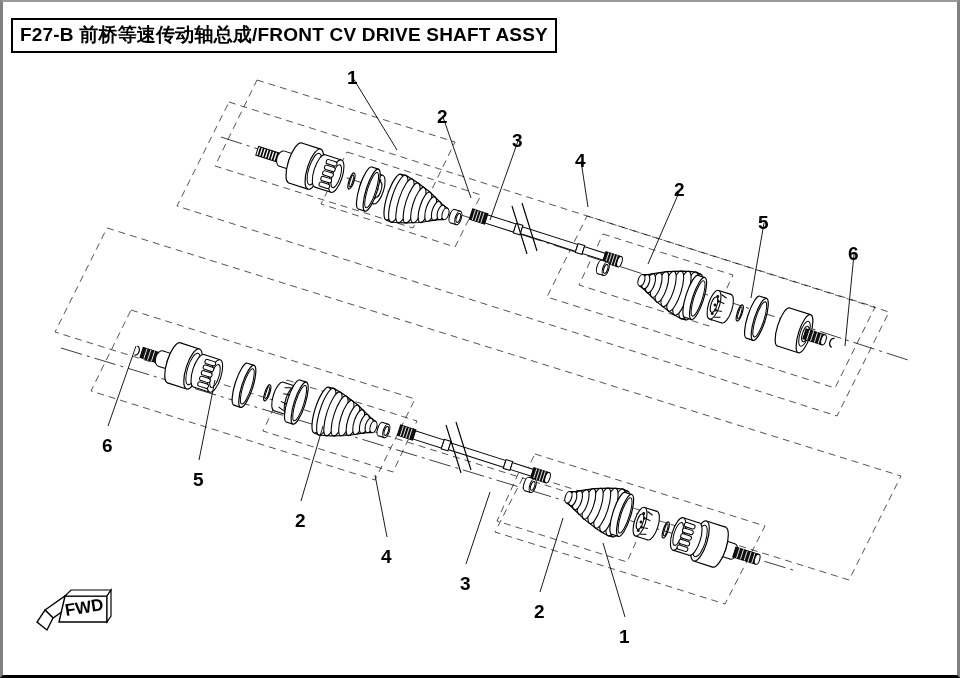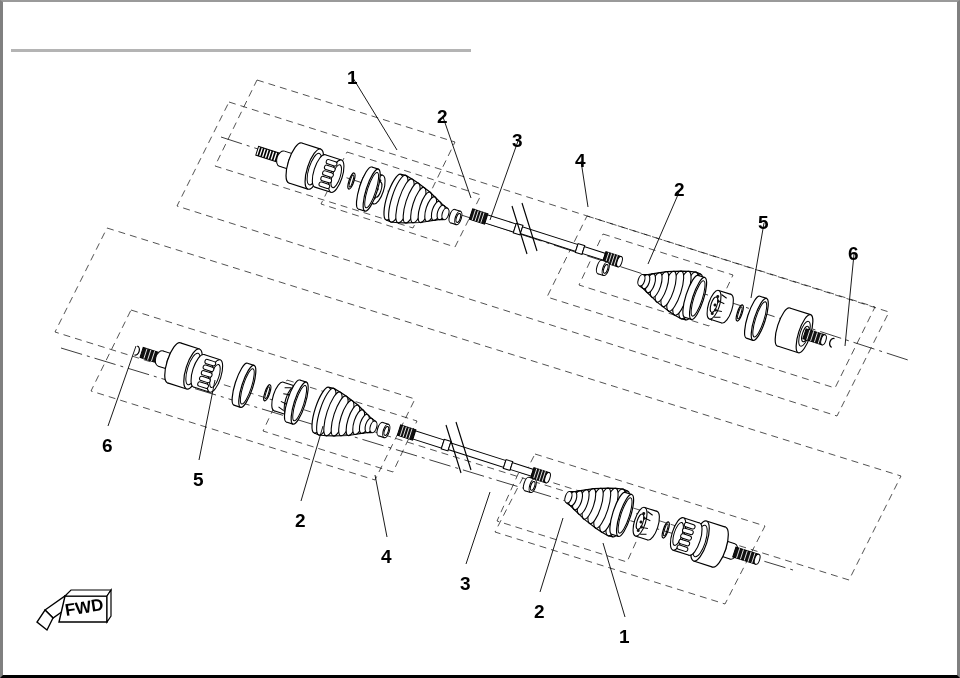--- a/index.html
+++ b/index.html
@@ -14,20 +14,23 @@
   .ttl-box .t{font-size:19px;font-weight:bold;color:#000;white-space:nowrap;letter-spacing:.2px;}
   .ttl-under{position:absolute;left:8px;top:47px;width:460px;height:3px;background:#b4b4b4;}
   .callout{position:absolute;font-size:19px;font-weight:bold;color:#000;line-height:1;}
 </style>
 </head>
 <body>
 
 <div id="page">
 
   <div class="ttl-under"></div>
+  <div class="ttl-box">
+    <span class="t">F27-B 前桥等速传动轴总成/FRONT CV DRIVE SHAFT ASSY</span>
+  </div>
 
   <div id="stage">
 
     <svg class="layer" viewBox="0 0 960 678">
       <defs>
         <g id="splineStub">
           <rect x="0" y="-4.6" width="26" height="9.2" fill="#fff" stroke="#000" stroke-width="1"></rect>
           <g stroke="#000" stroke-width="1.7">
             <line x1="2.5" y1="-4.6" x2="2.5" y2="4.6"></line>
               <line x1="5.5" y1="-4.6" x2="5.5" y2="4.6"></line>

